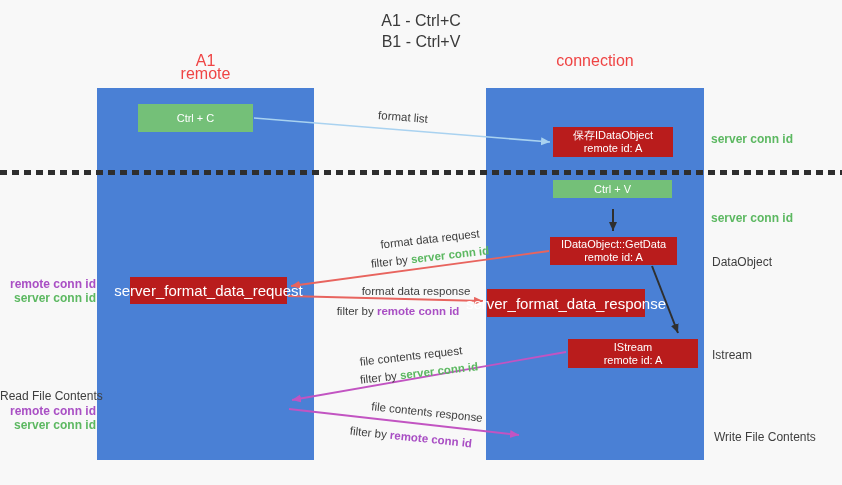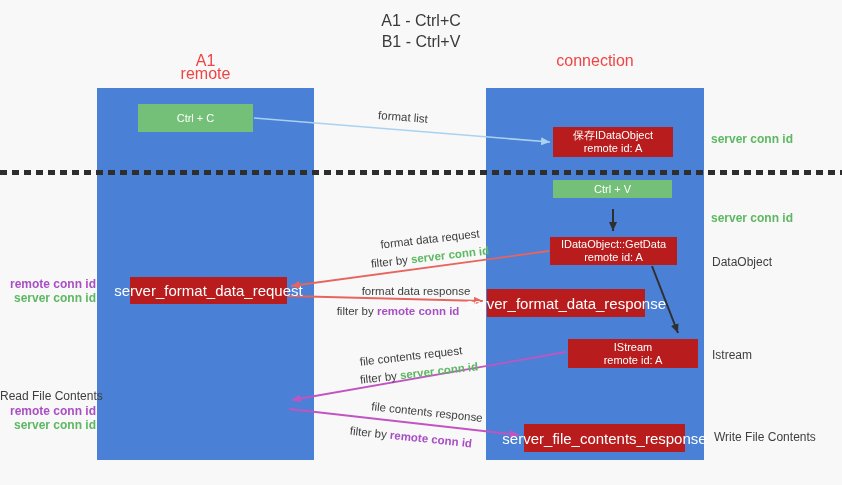--- a/index.html
+++ b/index.html
@@ -105,23 +105,20 @@
   <div class="abs node orange single" style="left:487px; top:289px; width:158px; height:28px;">
     <div>server_format_data_response</div>
   </div>
 
   <div class="abs node orange" style="left:568px; top:339px; width:130px; height:29px;">
     <div>IStream</div>
     <div>remote id: A</div>
   </div>
 
 
-  <div class="abs node orange single" style="left:524px; top:424px; width:161px; height:28px;">
-    <div>server_file_contents_response</div>
-  </div>
 
   <div class="abs lbl" style="left:403px; top:117px; transform:translate(-50%,-50%) rotate(4.5deg);">format list</div>
 
   <div class="abs lbl" style="left:430px; top:239px; transform:translate(-50%,-50%) rotate(-6.5deg);">format data request</div>
   <div class="abs lbl" style="left:430px; top:257px; transform:translate(-50%,-50%) rotate(-6.5deg);">
     <span>filter by</span>
     <span class="hl-green">server conn id</span>
   </div>
 
   <div class="abs lbl" style="left:416px; top:291px; transform:translate(-50%,-50%);">format data response</div>

